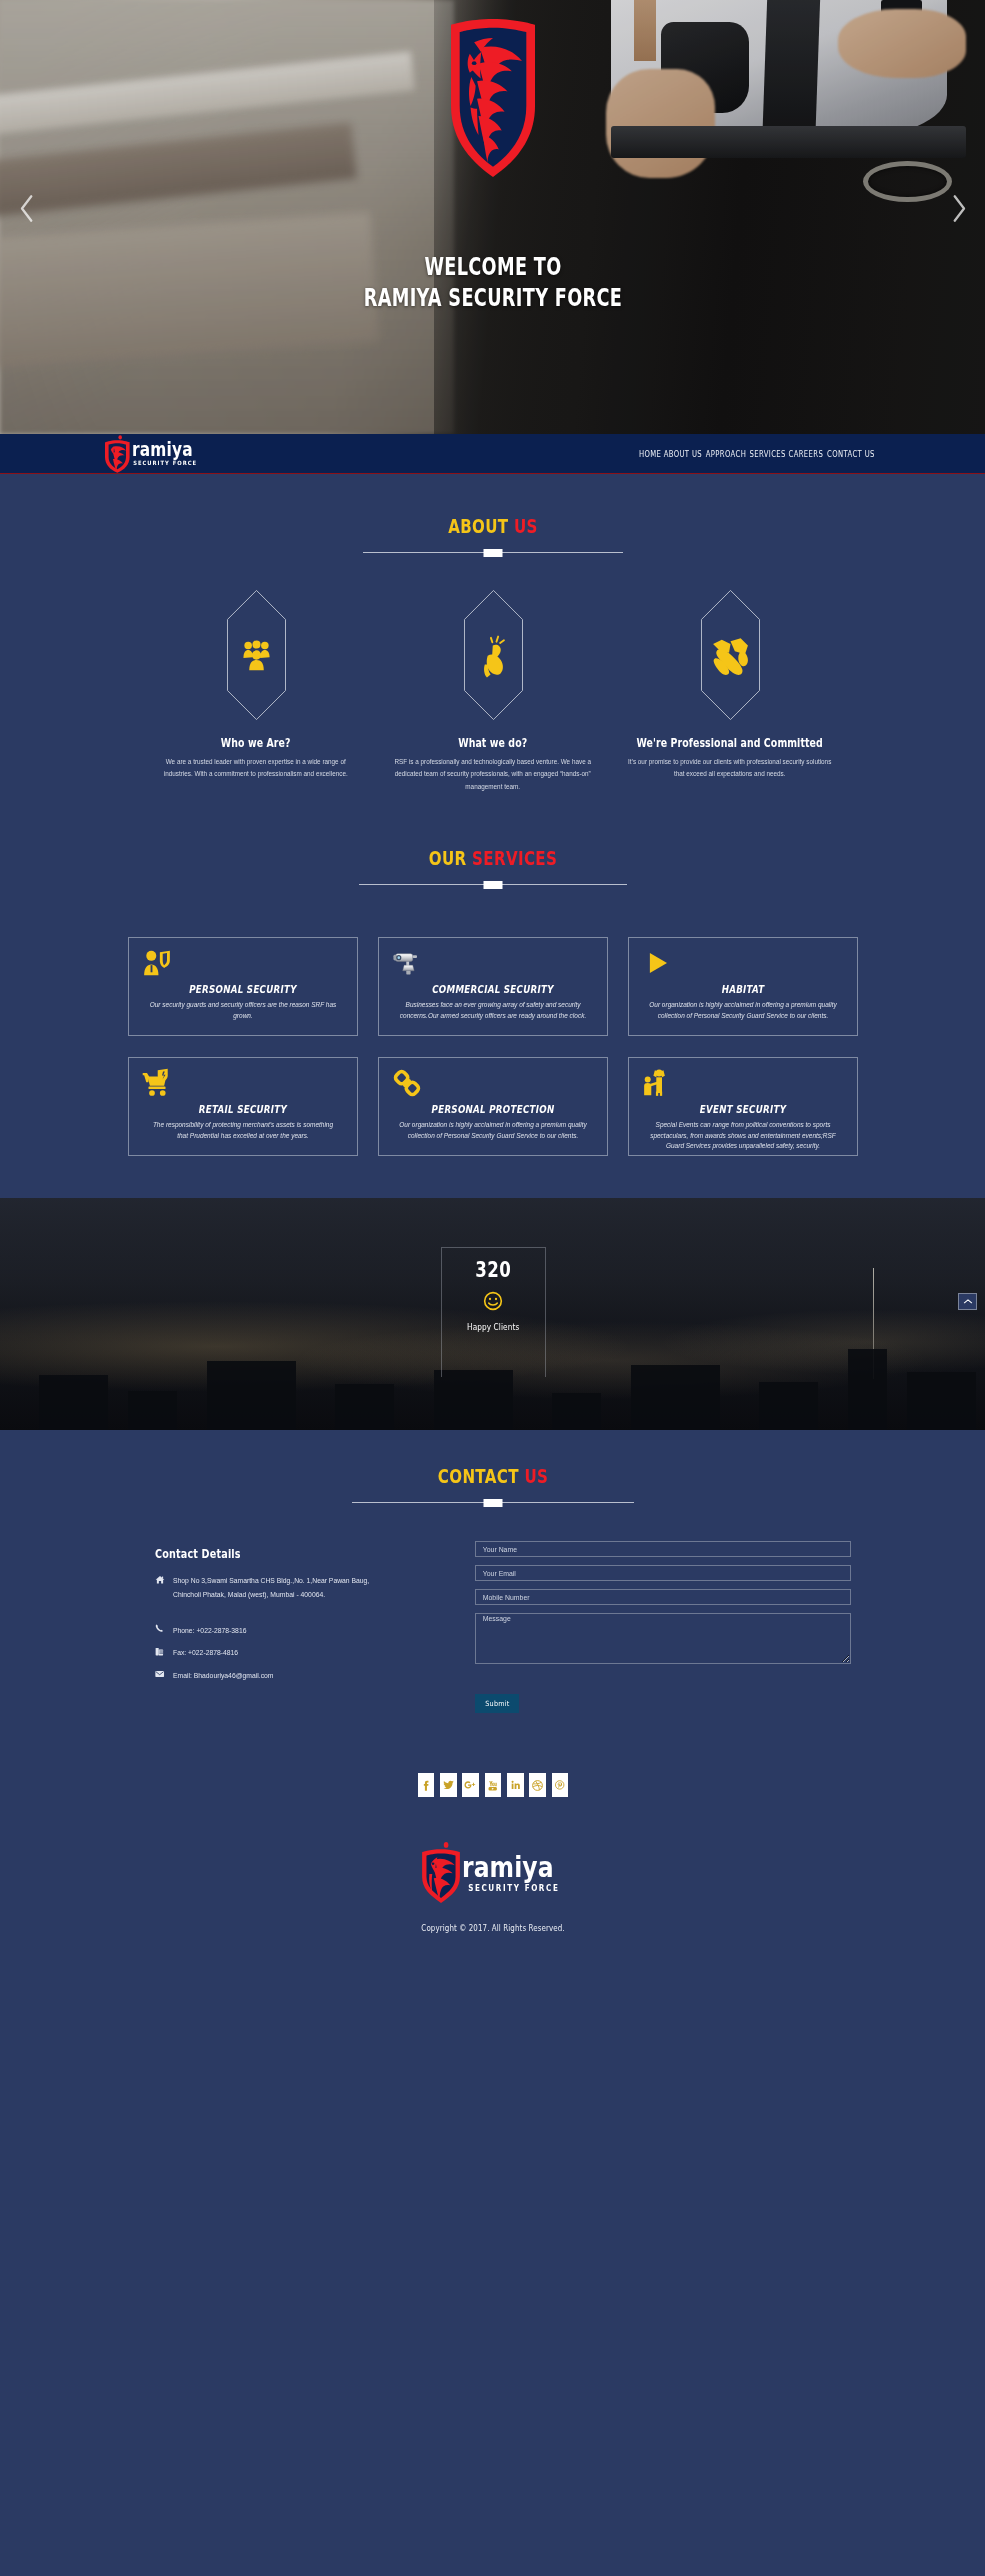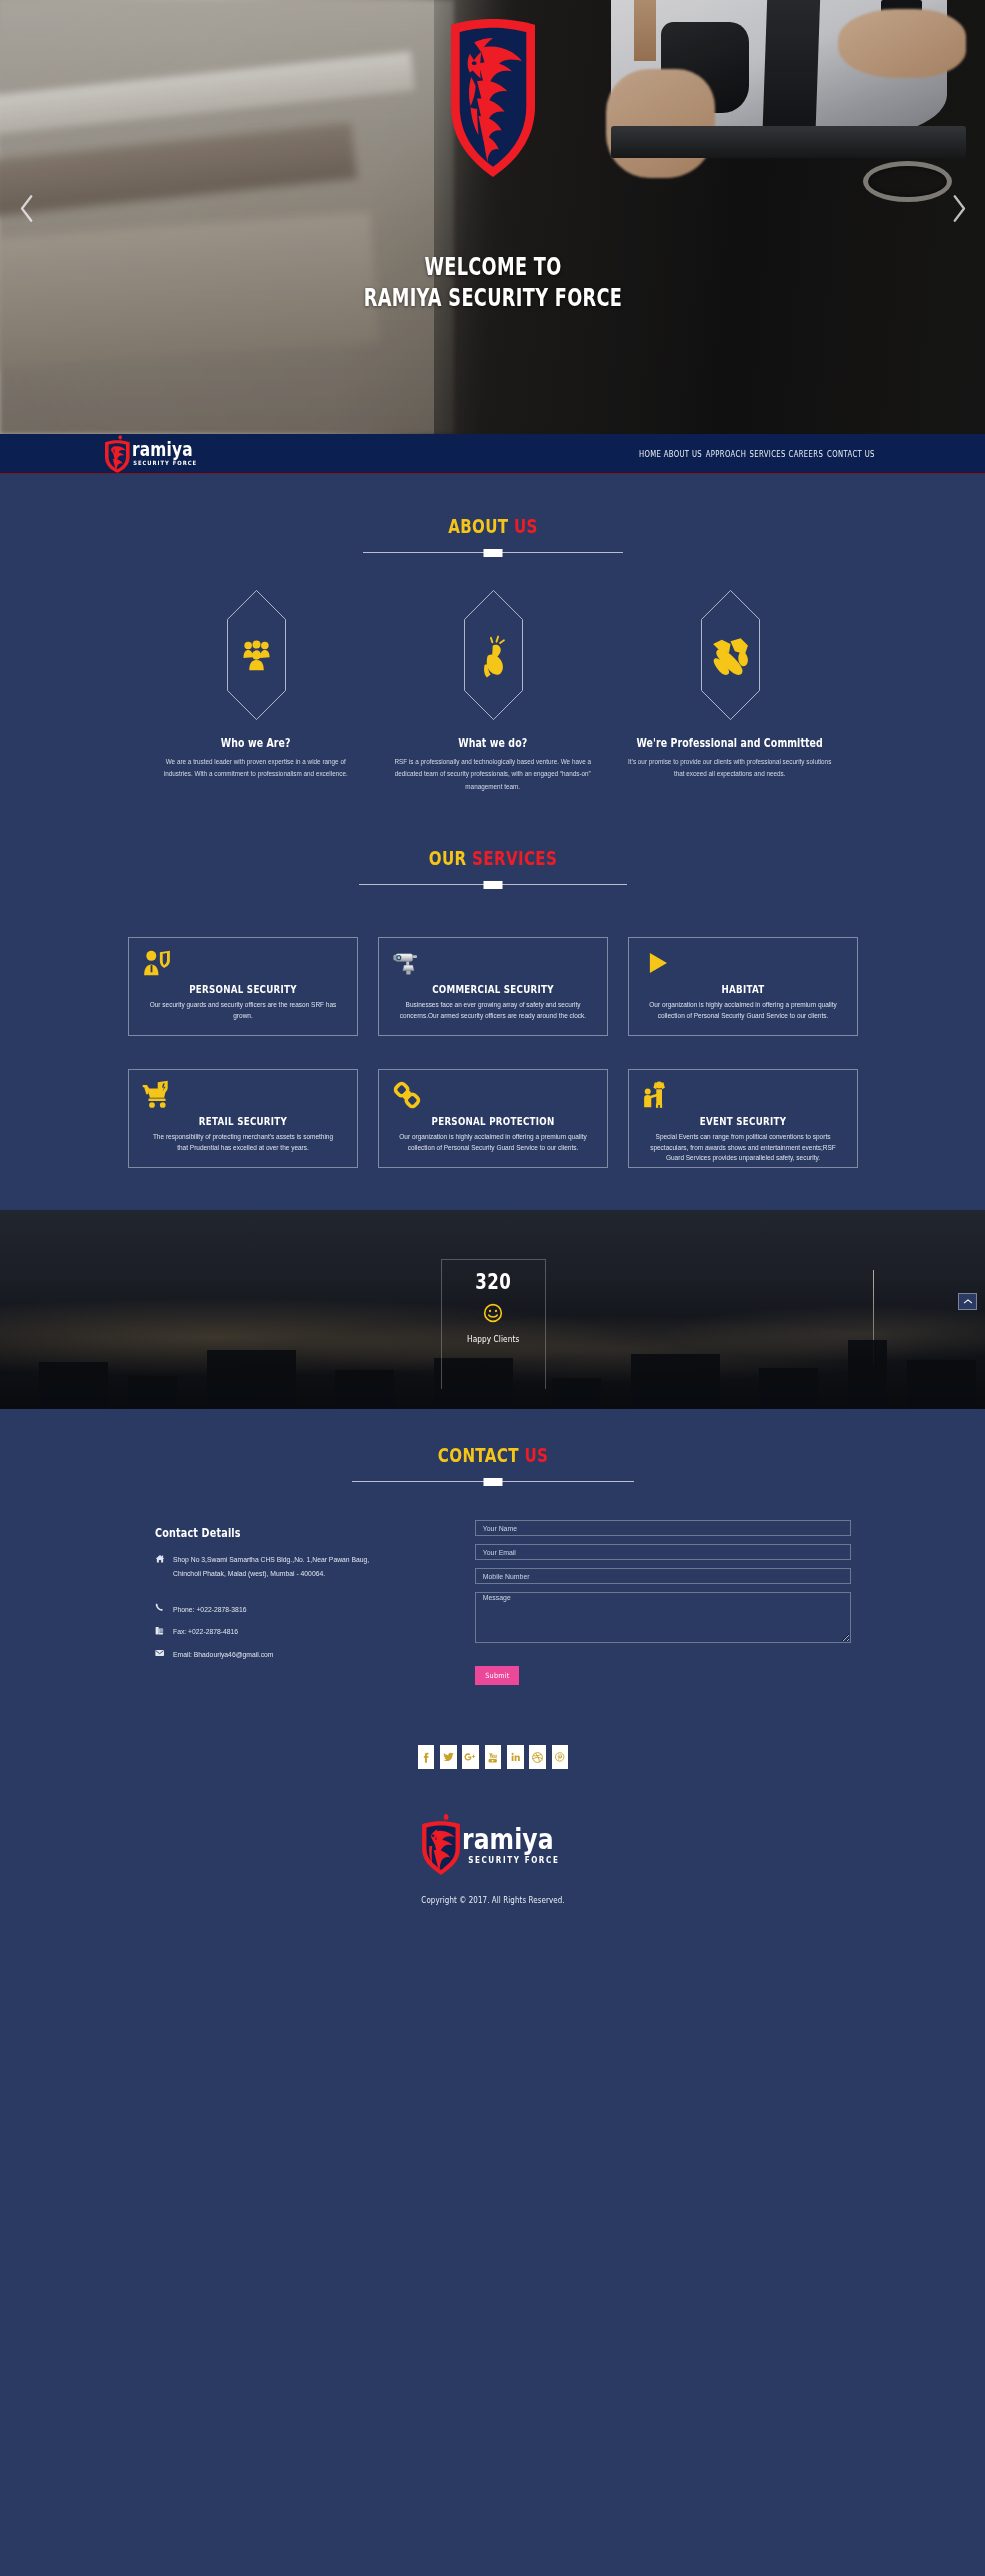--- a/index.html
+++ b/index.html
@@ -199,22 +199,23 @@
   }
 
   
   .services { padding-top: 32px; padding-bottom: 42px; }
   .services .sec-rule { width: 268px; }
   .svc-grid {
     margin: 52px auto 0;
     width: 754px;
     display: grid;
     grid-template-columns: repeat(3, 230px);
-    gap: 33px 20px;
+    gap: 21px 20px;
     justify-content: center;
+    font-style: italic;
   }
   .svc-card {
     position: relative;
     height: 99px;
     border: 0.7px solid #7f8aa3;
     background: #2b3a63;
     padding: 16px 13px 7.2px;
     text-align:center;
     cursor: pointer;
   }
@@ -237,21 +238,21 @@
   }
   .svc-p {
     margin-top: 5px;
     font-size: 6.7px; line-height: 1.52; color: #dfe3ec;
     padding: 0 4.3px;
     transform: scaleX(.97);
   }
 
   
   .stats {
-    position: relative; width: 986px; height: 199px;
+    position: relative; width: 986px; height: 232px;
     background:
       linear-gradient(180deg, rgba(12,14,20,.9) 0%, rgba(18,20,26,.82) 30%, rgba(12,13,18,.88) 100%),
       linear-gradient(180deg,#2a2d36 0%,#3a3b40 35%,#15171c 62%,#0b0d11 100%);
     overflow: hidden;
   }
   .city {
     position:absolute; inset:0;
     background:
       radial-gradient(ellipse 60% 28% at 22% 64%, rgba(210,175,110,.22), transparent 70%),
       radial-gradient(ellipse 46% 24% at 62% 70%, rgba(200,170,120,.16), transparent 70%),
@@ -326,22 +327,22 @@
     font-family: "Liberation Sans", sans-serif;
     font-size: 6.9px;
     padding: 1.4px 6.5px;
     margin-bottom: 8px;
     outline: none;
     display:block;
   }
   .field::placeholder { color:#cfd5e2; opacity:1; }
   textarea.field { height: 51px; padding-top: 1px; resize: vertical; }
   .submit-btn {
-    margin-top: 15px;
-    background: #ec4899; color:#ffffff;
+    margin-top: 22px;
+    background: #0c4a6e; color:#ffffff;
     border:none; cursor:pointer;
     font-family:"Liberation Sans Narrow","DejaVu Sans Condensed","Liberation Sans",sans-serif;
     font-size: 7.2px; letter-spacing:0.2px;
     padding: 5px 10px;
     min-width: 34px;
   }
 
   
   .footer { padding-top: 38px; padding-bottom: 26px; text-align:center; }
   .socials { display:flex; justify-content:center; gap: 5.8px; }

